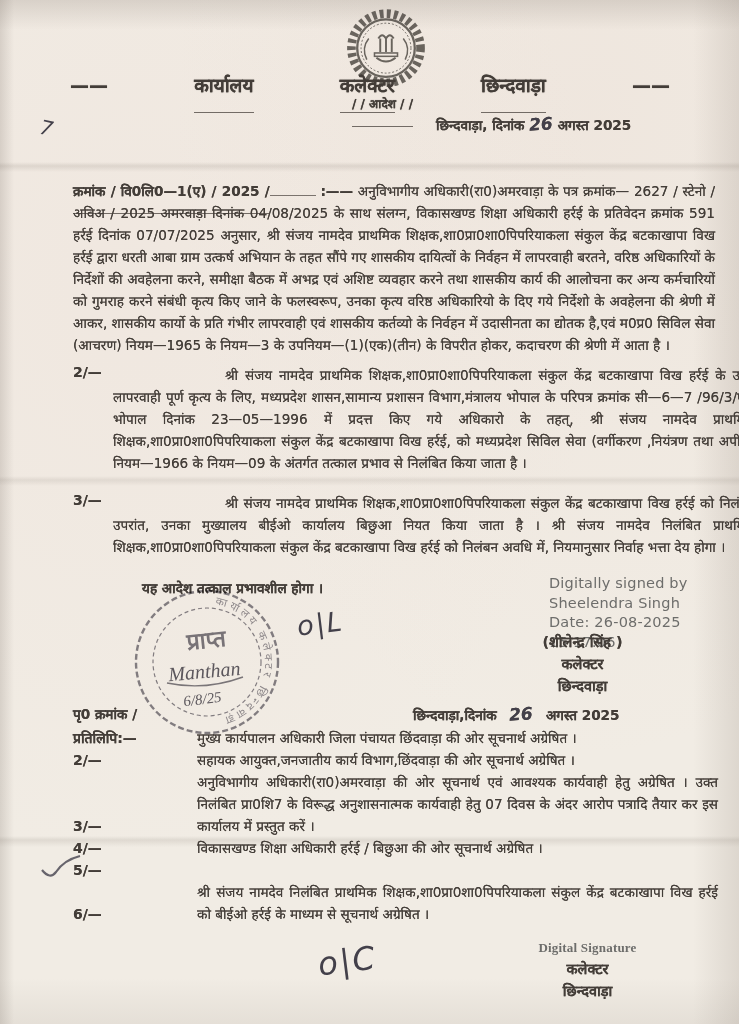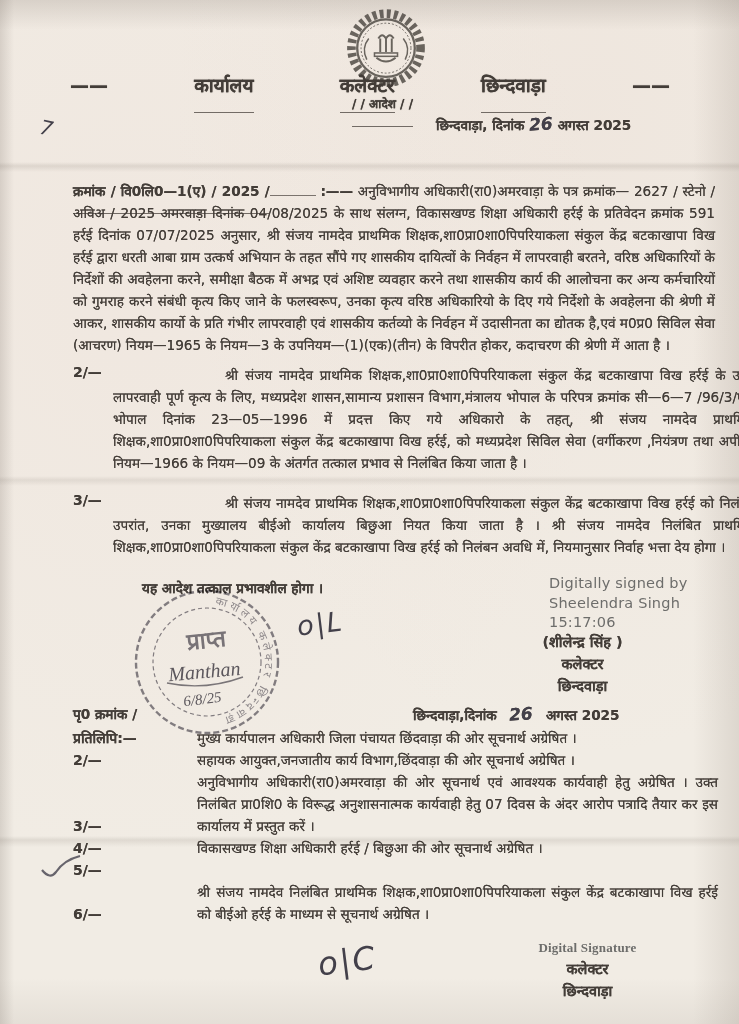--- a/index.html
+++ b/index.html
@@ -98,20 +98,21 @@
   <div class="abs para btxt indent" style="top:364px;">श्री संजय नामदेव प्राथमिक शिक्षक,शा0प्रा0शा0पिपरियाकला संकुल केंद्र बटकाखापा विख हर्रई के उक्त लापरवाही पूर्ण कृत्य के लिए, मध्यप्रदेश शासन,सामान्य प्रशासन विभाग,मंत्रालय भोपाल के परिपत्र क्रमांक सी—6—7 /96/3/एक भोपाल दिनांक 23—05—1996 में प्रदत्त किए गये अधिकारो के तहत्, श्री संजय नामदेव प्राथमिक शिक्षक,शा0प्रा0शा0पिपरियाकला संकुल केंद्र बटकाखापा विख हर्रई, को मध्यप्रदेश सिविल सेवा (वर्गीकरण ,नियंत्रण तथा अपील) नियम—1966 के नियम—09 के अंतर्गत तत्काल प्रभाव से निलंबित किया जाता है ।</div>
 
   <div class="abs paranum" style="left:73px;top:492px;">3/—</div>
   <div class="abs para btxt indent" style="top:492px;">श्री संजय नामदेव प्राथमिक शिक्षक,शा0प्रा0शा0पिपरियाकला संकुल केंद्र बटकाखापा विख हर्रई को निलंबन उपरांत, उनका मुख्यालय बीईओ कार्यालय बिछुआ नियत किया जाता है । श्री संजय नामदेव निलंबित प्राथमिक शिक्षक,शा0प्रा0शा0पिपरियाकला संकुल केंद्र बटकाखापा विख हर्रई को निलंबन अवधि में, नियमानुसार निर्वाह भत्ता देय होगा ।</div>
 
   <div class="abs btxt" style="left:142px;top:577px;font-weight:bold;">यह आदेश तत्काल प्रभावशील होगा ।</div>
 
   <div class="abs dsig" style="left:549px;top:574px;width:175px;">
     <div>Digitally signed by</div>
     <div>Sheelendra Singh</div>
+    <div>Date: 26-08-2025</div>
     <div>15:17:06</div>
   </div>
 
   <div class="abs signblock" style="left:500px;top:631px;width:165px;">
     <div>(शीलेन्द्र सिंह )</div>
     <div>कलेक्टर</div>
     <div>छिन्दवाड़ा</div>
   </div>
 
   <div class="abs stampwrap ticket" style="left:127px;top:582px;width:160px;height:160px;">
@@ -146,21 +147,21 @@
     <div class="endrow">
       <span class="no">प्रतिलिपि:—</span>
       <span class="txt">मुख्य कार्यपालन अधिकारी जिला पंचायत छिंदवाड़ा की ओर सूचनार्थ अग्रेषित ।</span>
     </div>
     <div class="endrow">
       <span class="no">2/—</span>
       <span class="txt">सहायक आयुक्त,जनजातीय कार्य विभाग,छिंदवाड़ा की ओर सूचनार्थ अग्रेषित ।</span>
     </div>
     <div class="endrow">
       <span class="no">3/—</span>
-      <span class="txt">अनुविभागीय अधिकारी(रा0)अमरवाड़ा की ओर सूचनार्थ एवं आवश्यक कार्यवाही हेतु अग्रेषित । उक्त निलंबित प्रा0शि0 के विरूद्ध अनुशासनात्मक कार्यवाही हेतु 07 दिवस के अंदर आरोप पत्रादि तैयार कर इस कार्यालय में प्रस्तुत करें ।</span>
+      <span class="txt">अनुविभागीय अधिकारी(रा0)अमरवाड़ा की ओर सूचनार्थ एवं आवश्यक कार्यवाही हेतु अग्रेषित । उक्त निलंबित प्रा0शि7 के विरूद्ध अनुशासनात्मक कार्यवाही हेतु 07 दिवस के अंदर आरोप पत्रादि तैयार कर इस कार्यालय में प्रस्तुत करें ।</span>
     </div>
     <div class="endrow">
       <span class="no">4/—</span>
       <span class="txt">विकासखण्ड शिक्षा अधिकारी हर्रई / बिछुआ की ओर सूचनार्थ अग्रेषित ।</span>
     </div>
     <div class="endrow">
       <span class="no">5/—</span>
     </div>
     <div class="endrow">
       <span class="no">6/—</span>

